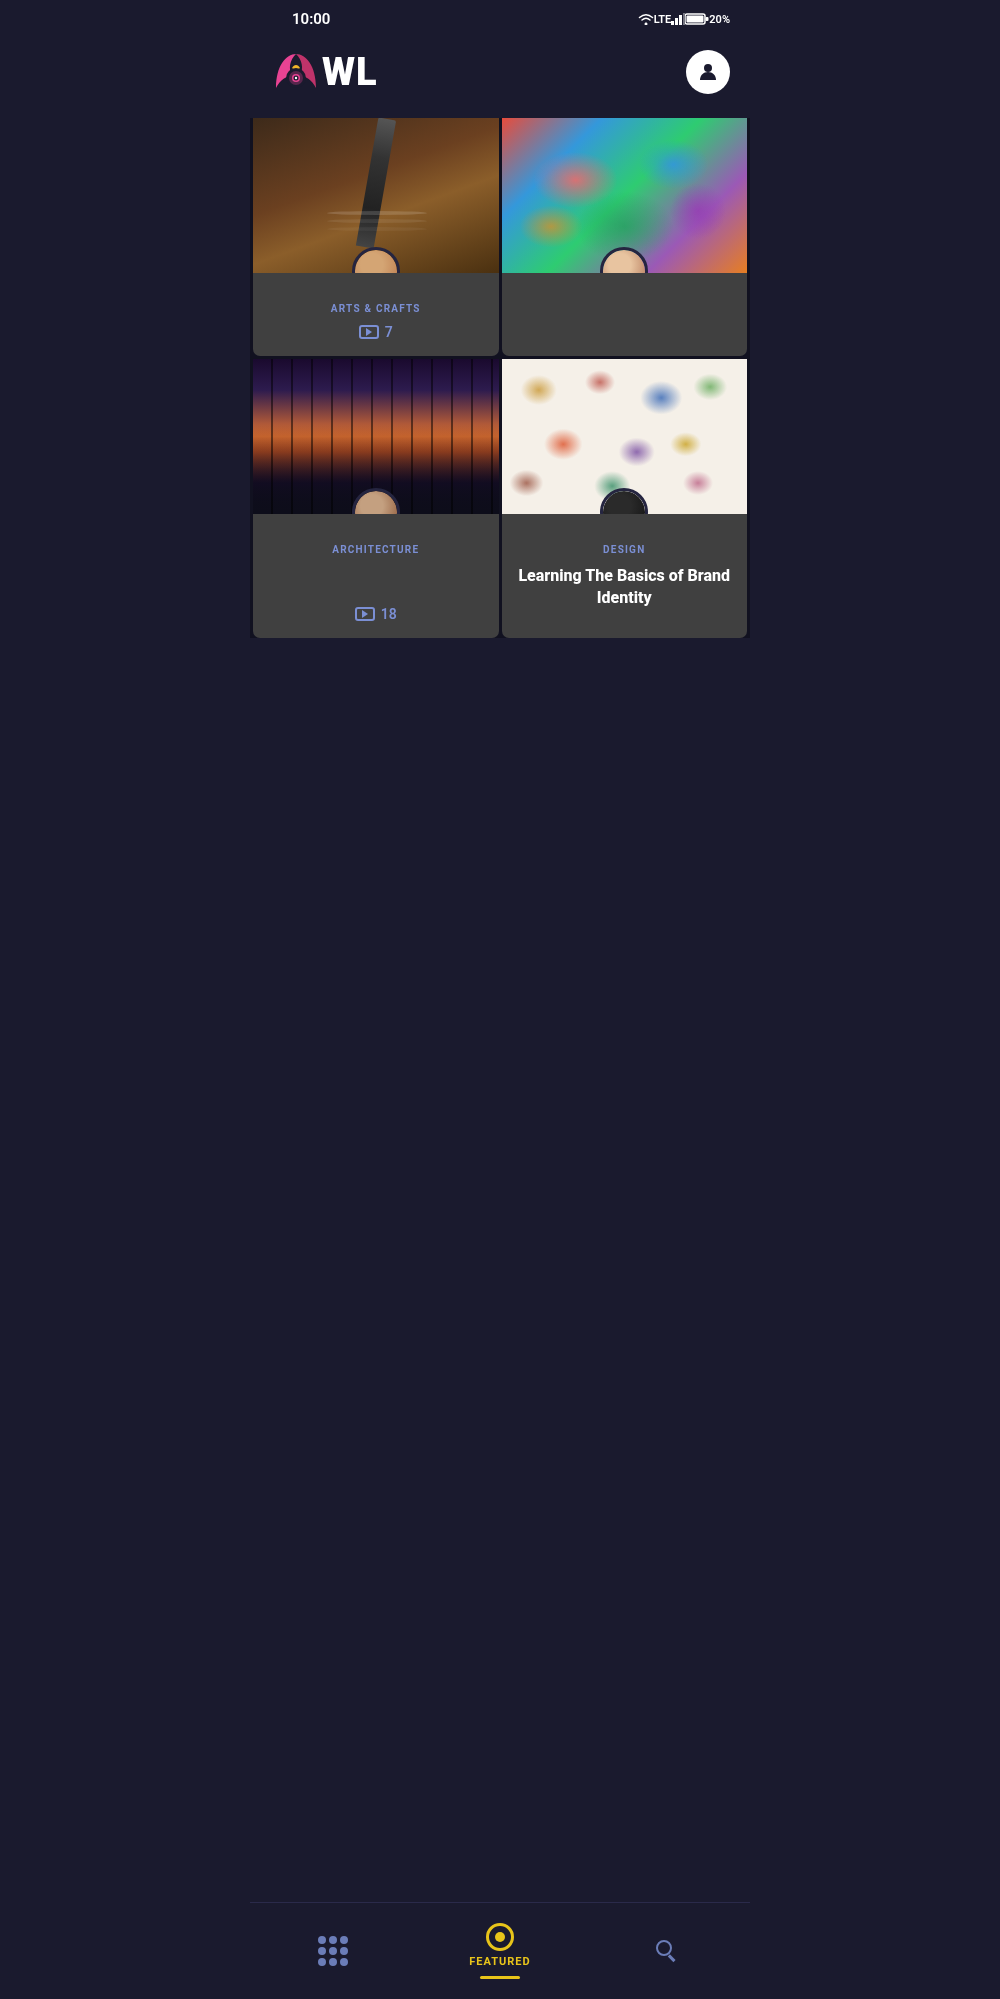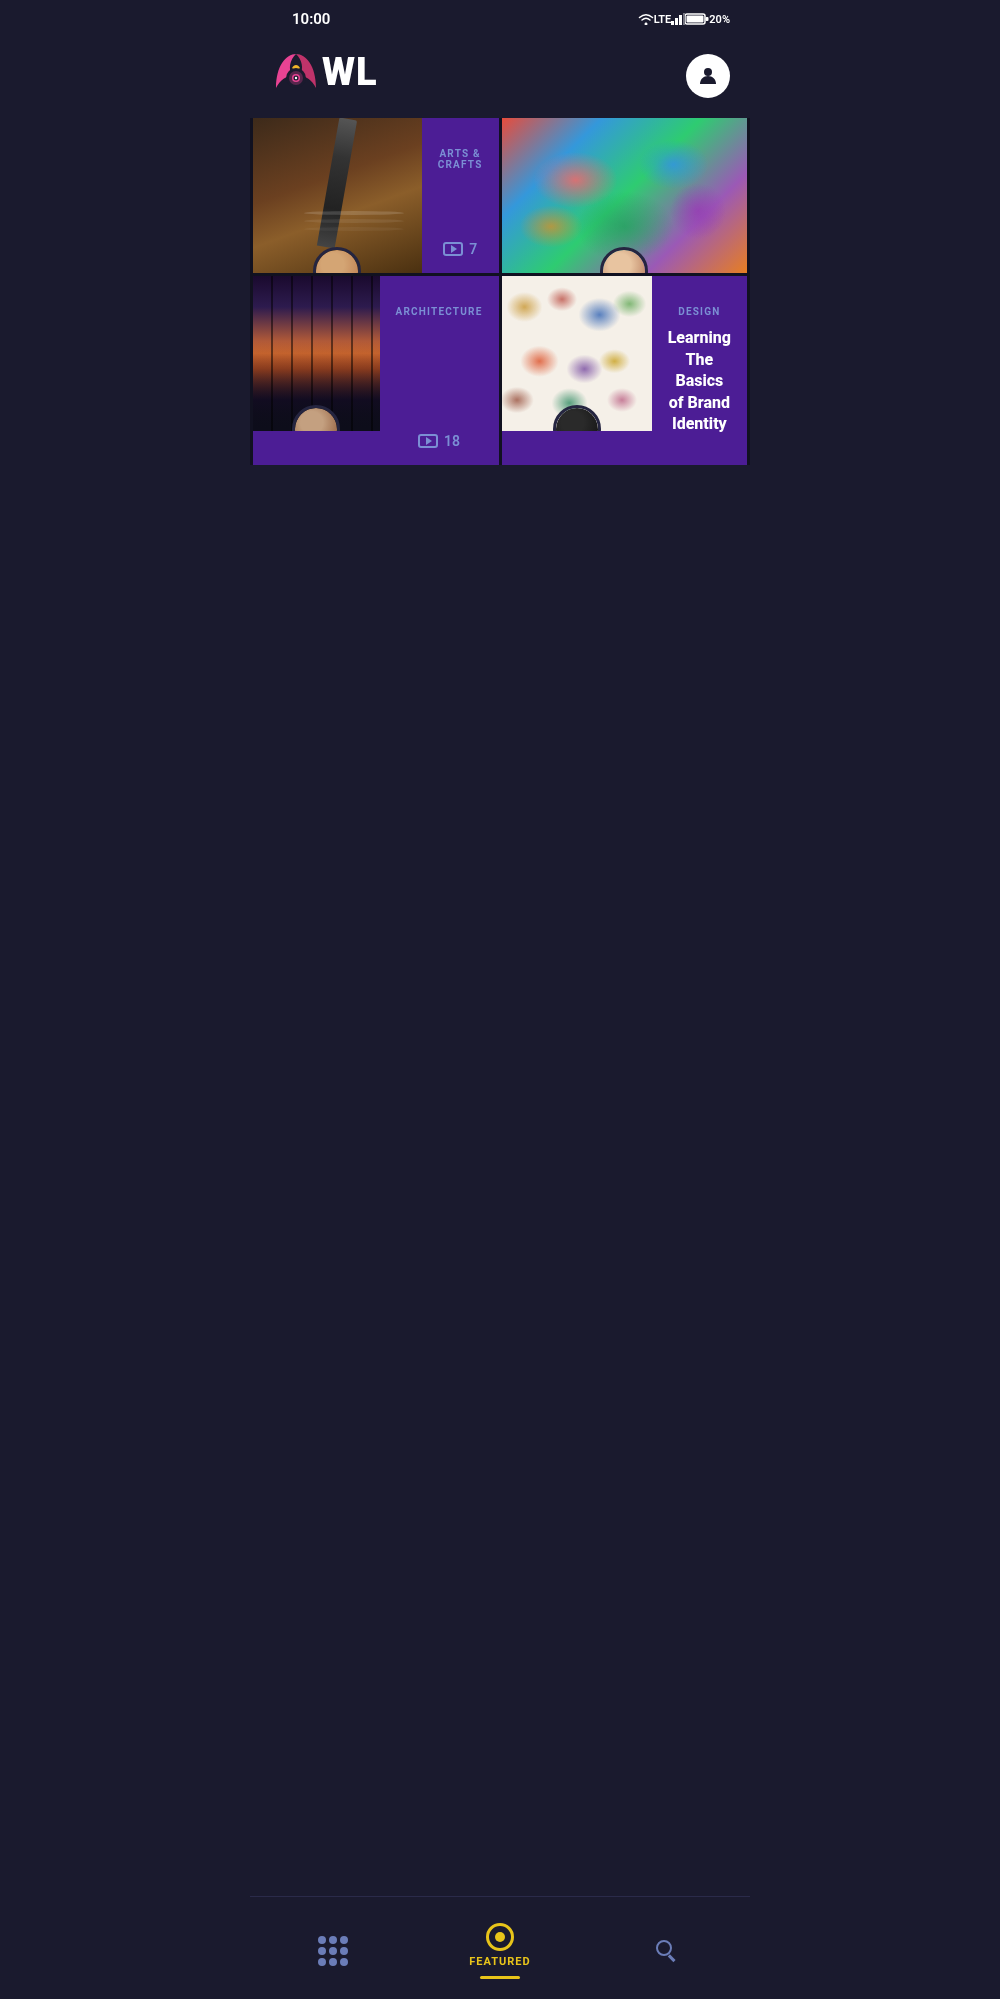--- a/index.html
+++ b/index.html
@@ -36,21 +36,21 @@
       gap: 0;
       font-size: 11px;
       font-weight: 600;
       color: #ffffff;
     }
 
     
     .header {
       display: flex;
       justify-content: space-between;
-      align-items: flex-end;
+      align-items: center;
       padding: 10px 20px 20px;
       background-color: #1a1a2e;
     }
     .logo-container {
       display: flex;
       align-items: center;
     }
     .logo-text {
       font-size: 38px;
       font-weight: 900;
@@ -74,24 +74,26 @@
     
     .courses-grid {
       display: grid;
       grid-template-columns: 1fr 1fr;
       gap: 3px;
       padding: 0 3px;
       background-color: #111120;
     }
 
     .course-card {
-      background-color: #4c1d95;
+      background-color: #404040;
       cursor: pointer;
       position: relative;
       display: flex;
+      flex-direction: column;
+      border-radius: 7px;
     }
 
     .course-thumbnail {
       width: 100%;
       height: 155px;
       object-fit: cover;
       position: relative;
       overflow: hidden;
     }
 
@@ -273,21 +275,21 @@
     .bottom-nav {
       position: fixed;
       bottom: 0;
       left: 50%;
       transform: translateX(-50%);
       width: 500px;
       background-color: #1a1a2e;
       display: flex;
       align-items: center;
       justify-content: space-around;
-      padding: 26px 0 20px;
+      padding: 20px 0 20px;
       border-top: 1px solid #2a2a4a;
     }
 
     .nav-item {
       display: flex;
       flex-direction: column;
       align-items: center;
       gap: 4px;
       cursor: pointer;
       min-width: 80px;

